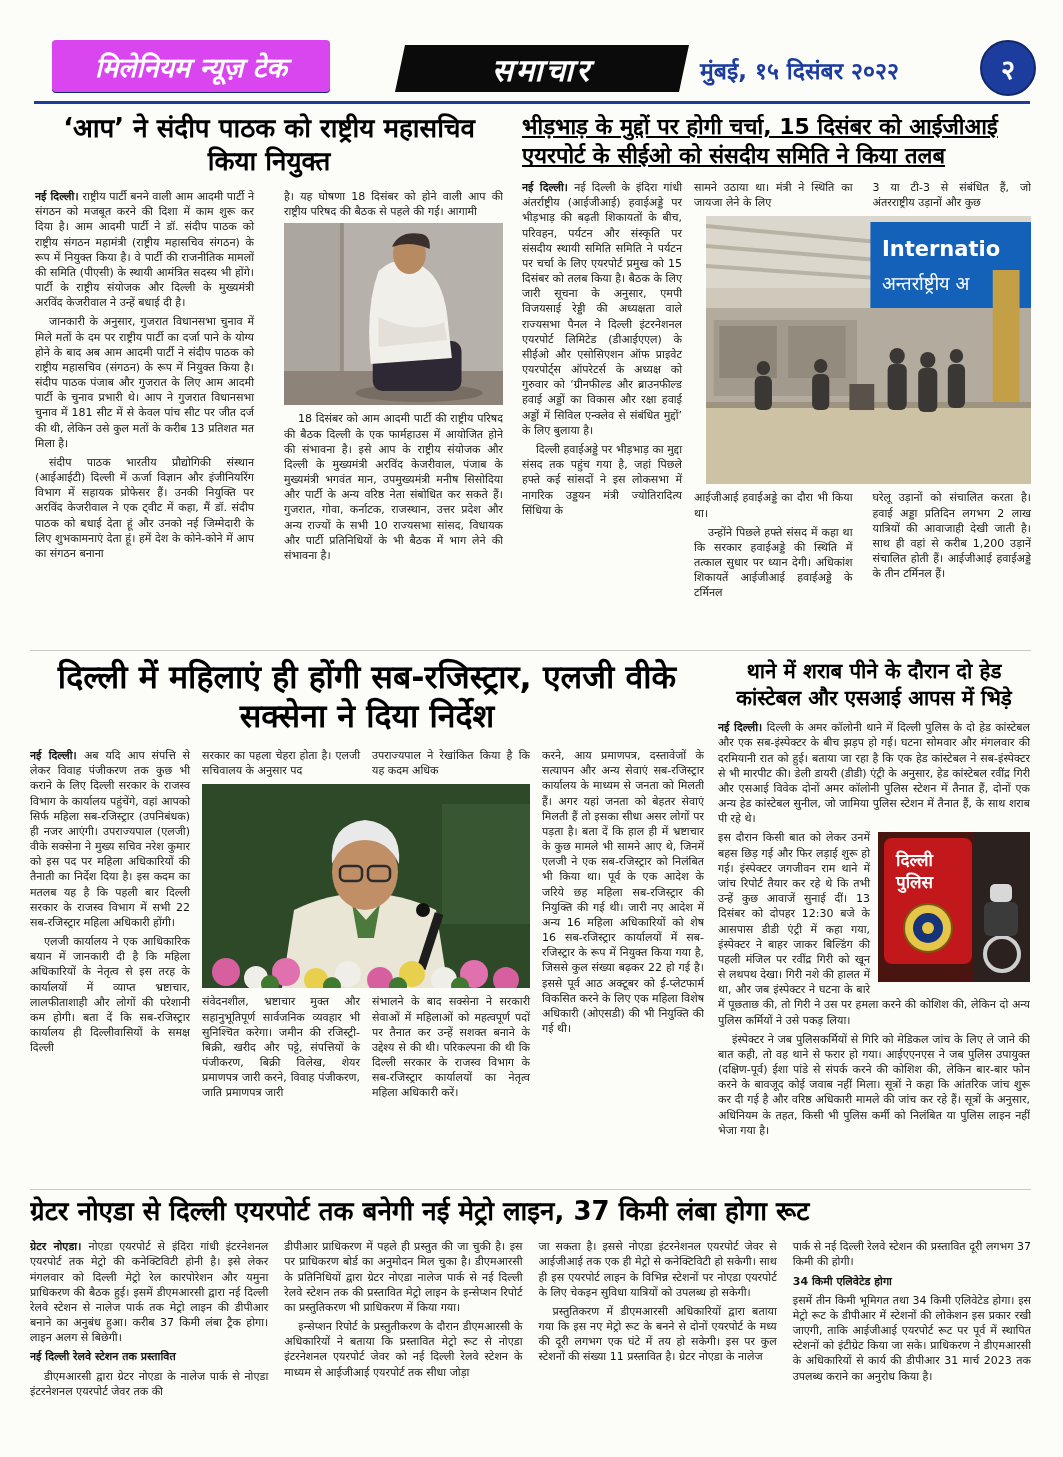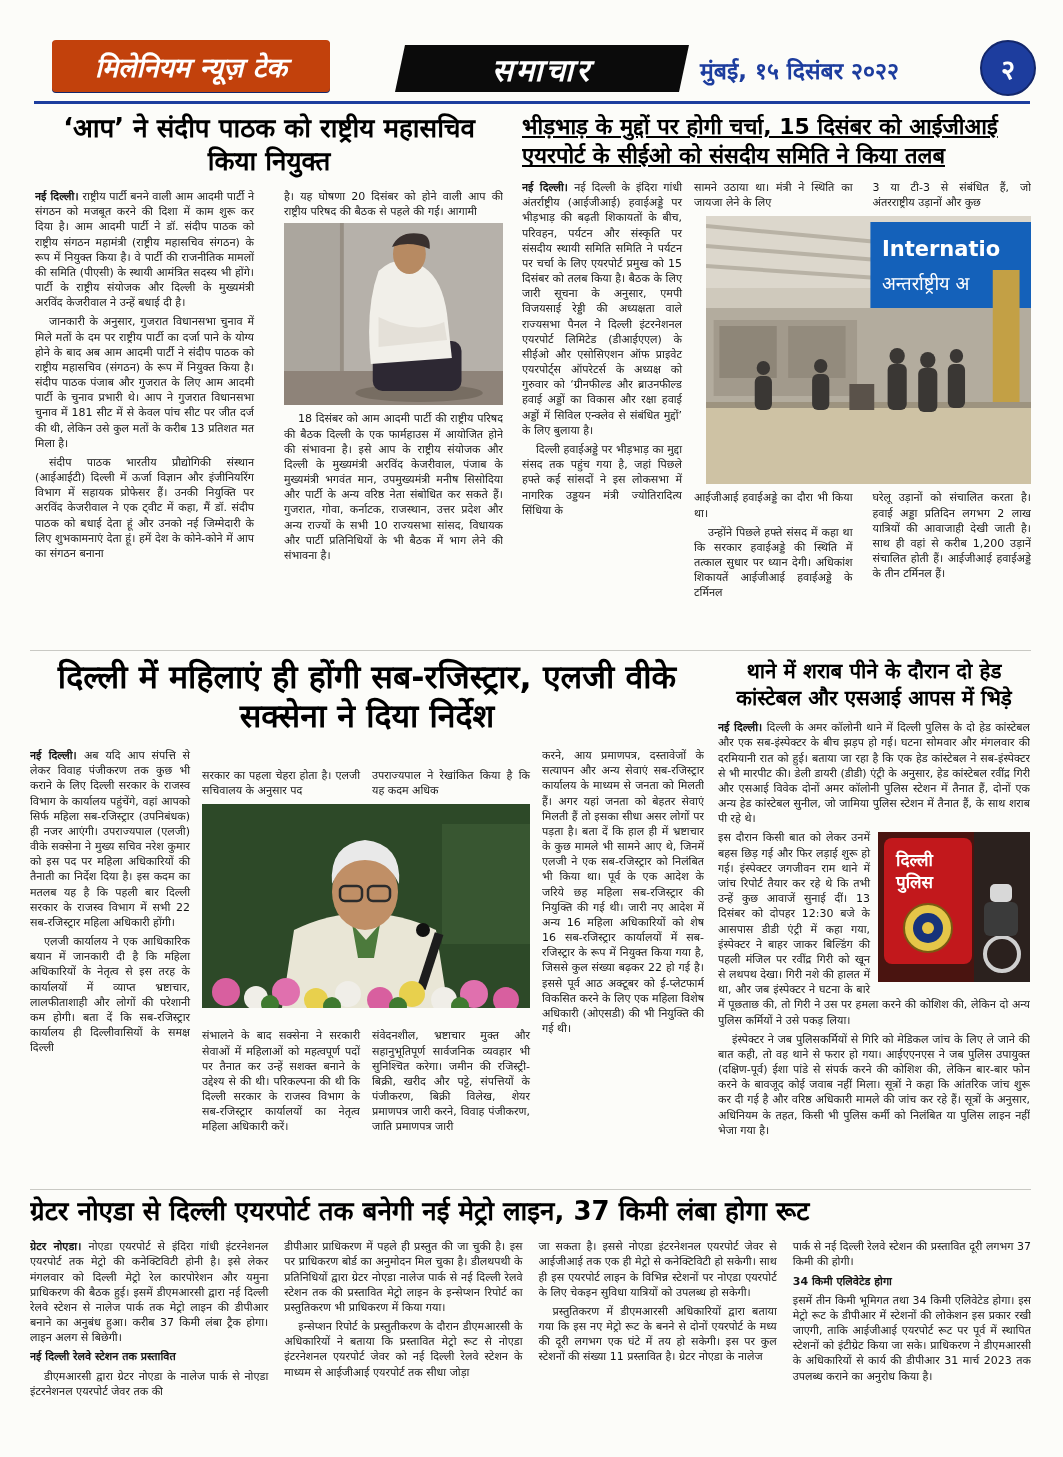--- a/index.html
+++ b/index.html
@@ -10,21 +10,21 @@
   }
   .abs{position:absolute;}
   p{margin:0 0 4px 0;}
   .body-text p{font-size:11px;line-height:1.38;text-align:justify;}
   .ind{text-indent:14px;}
   strong.dl{font-weight:700;}
   h1{margin:0;color:#000;font-weight:700;}
 
   
   .masthead{
-    left:52px;top:40px;width:278px;height:52px;background:#c2410c;color:#fff;
+    left:52px;top:40px;width:278px;height:52px;background:#d946ef;color:#fff;
     display:flex;align-items:center;justify-content:center;border-radius:4px;
     font-size:27px;font-weight:700;font-style:italic;white-space:nowrap;
     box-shadow:0 1px 0 #13276b;
   }
   .section-banner{
     left:400px;top:45px;width:284px;height:47px;background:#0b0b0b;
     transform:skewX(-12deg);display:flex;align-items:center;justify-content:center;
   }
   .section-banner span{
     transform:skewX(12deg);color:#fff;font-size:31px;font-weight:700;font-style:italic;letter-spacing:3px;
@@ -60,21 +60,21 @@
   .a2-row .col{flex:1;}
   .a2 figure{margin:2px 0 6px 0;padding-left:12px;}
 
   
   .a3{left:30px;top:658px;width:674px;height:526px;}
   .a3 h1{font-size:32px;line-height:1.22;text-align:center;}
   .a3-body{display:flex;gap:12px;margin-top:12px;}
   .a3-c1{width:160px;flex:none;}
   .a3-mid{width:328px;flex:none;}
   .a3-c4{flex:1;min-width:0;}
-  .a3-row{display:flex;gap:12px;margin-top:20px;}
+  .a3-row{display:flex;gap:12px;}
   .a3-row .col{flex:1;}
   .a3 figure{margin:2px 0 6px 0;}
 
   
   .a4{left:718px;top:658px;width:312px;height:526px;}
   .a4 h1{font-size:20.5px;line-height:1.3;text-align:center;}
   .a4 .body-text{margin-top:9px;}
   .police-fig{float:right;width:152px;height:150px;margin:2px 0 4px 8px;}
 
   
@@ -102,21 +102,21 @@
 
 <section class="abs article a1">
   <h1>‘आप’ ने संदीप पाठक को राष्ट्रीय महासचिव किया नियुक्त</h1>
   <div class="cols body-text">
     <div class="col">
       <p><strong class="dl">नई दिल्ली। </strong><span>राष्ट्रीय पार्टी बनने वाली आम आदमी पार्टी ने संगठन को मजबूत करने की दिशा में काम शुरू कर दिया है। आम आदमी पार्टी ने डॉ. संदीप पाठक को राष्ट्रीय संगठन महामंत्री (राष्ट्रीय महासचिव संगठन) के रूप में नियुक्त किया है। वे पार्टी की राजनीतिक मामलों की समिति (पीएसी) के स्थायी आमंत्रित सदस्य भी होंगे। पार्टी के राष्ट्रीय संयोजक और दिल्ली के मुख्यमंत्री अरविंद केजरीवाल ने उन्हें बधाई दी है।</span></p>
       <p class="ind">जानकारी के अनुसार, गुजरात विधानसभा चुनाव में मिले मतों के दम पर राष्ट्रीय पार्टी का दर्जा पाने के योग्य होने के बाद अब आम आदमी पार्टी ने संदीप पाठक को राष्ट्रीय महासचिव (संगठन) के रूप में नियुक्त किया है। संदीप पाठक पंजाब और गुजरात के लिए आम आदमी पार्टी के चुनाव प्रभारी थे। आप ने गुजरात विधानसभा चुनाव में 181 सीट में से केवल पांच सीट पर जीत दर्ज की थी, लेकिन उसे कुल मतों के करीब 13 प्रतिशत मत मिला है।</p>
       <p class="ind">संदीप पाठक भारतीय प्रौद्योगिकी संस्थान (आईआईटी) दिल्ली में ऊर्जा विज्ञान और इंजीनियरिंग विभाग में सहायक प्रोफेसर हैं। उनकी नियुक्ति पर अरविंद केजरीवाल ने एक ट्वीट में कहा, मैं डॉ. संदीप पाठक को बधाई देता हूं और उनको नई जिम्मेदारी के लिए शुभकामनाएं देता हूं। हमें देश के कोने-कोने में आप का संगठन बनाना</p>
     </div>
     <div class="col">
-      <p>है। यह घोषणा 20 दिसंबर को होने वाली आप की राष्ट्रीय परिषद की बैठक से पहले की गई। आगामी</p>
+      <p>है। यह घोषणा 18 दिसंबर को होने वाली आप की राष्ट्रीय परिषद की बैठक से पहले की गई। आगामी</p>
       <figure style="height:182px;">
         <svg viewBox="0 0 227 182" preserveAspectRatio="none">
           <rect width="227" height="182" fill="#b6b1aa"></rect>
           <rect x="0" y="0" width="60" height="182" fill="#aba69e"></rect>
           <rect x="58" y="0" width="4" height="182" fill="#978f84"></rect>
           <rect y="148" width="227" height="34" fill="#8e8379"></rect>
           <ellipse cx="140" cy="170" rx="66" ry="9" fill="#776d62"></ellipse>
           <rect x="92" y="118" width="92" height="50" rx="10" fill="#2d2833"></rect>
           <path d="M98 48 q22 -20 48 -3 q18 12 23 46 l5 44 -84 6 q-6 -56 8 -93 z" fill="#f1efe9"></path>
           <path d="M98 94 q38 18 68 5 l3 18 -71 7 z" fill="#e4e0d8"></path>
@@ -232,24 +232,24 @@
               <circle cx="304" cy="196" r="13" fill="#d85f9f"></circle>
             <circle cx="68" cy="200" r="9" fill="#3f7a30"></circle>
               <circle cx="130" cy="202" r="9" fill="#3f7a30"></circle>
             <circle cx="196" cy="202" r="9" fill="#3f7a30"></circle>
               <circle cx="258" cy="202" r="9" fill="#3f7a30"></circle>
           </g>
         </svg>
       </figure>
       <div class="a3-row">
         <div class="col">
+            <p>संवेदनशील, भ्रष्टाचार मुक्त और सहानुभूतिपूर्ण सार्वजनिक व्यवहार भी सुनिश्चित करेगा। जमीन की रजिस्ट्री-बिक्री, खरीद और पट्टे, संपत्तियों के पंजीकरण, बिक्री विलेख, शेयर प्रमाणपत्र जारी करने, विवाह पंजीकरण, जाति प्रमाणपत्र जारी</p>
+          </div>
+        <div class="col">
             <p>संभालने के बाद सक्सेना ने सरकारी सेवाओं में महिलाओं को महत्वपूर्ण पदों पर तैनात कर उन्हें सशक्त बनाने के उद्देश्य से की थी। परिकल्पना की थी कि दिल्ली सरकार के राजस्व विभाग के सब-रजिस्ट्रार कार्यालयों का नेतृत्व महिला अधिकारी करें।</p>
-          </div>
-        <div class="col">
-            <p>संवेदनशील, भ्रष्टाचार मुक्त और सहानुभूतिपूर्ण सार्वजनिक व्यवहार भी सुनिश्चित करेगा। जमीन की रजिस्ट्री-बिक्री, खरीद और पट्टे, संपत्तियों के पंजीकरण, बिक्री विलेख, शेयर प्रमाणपत्र जारी करने, विवाह पंजीकरण, जाति प्रमाणपत्र जारी</p>
           </div>
       </div>
     </div>
     <div class="a3-c4">
       <p>करने, आय प्रमाणपत्र, दस्तावेजों के सत्यापन और अन्य सेवाएं सब-रजिस्ट्रार कार्यालय के माध्यम से जनता को मिलती हैं। अगर यहां जनता को बेहतर सेवाएं मिलती हैं तो इसका सीधा असर लोगों पर पड़ता है। बता दें कि हाल ही में भ्रष्टाचार के कुछ मामले भी सामने आए थे, जिनमें एलजी ने एक सब-रजिस्ट्रार को निलंबित भी किया था। पूर्व के एक आदेश के जरिये छह महिला सब-रजिस्ट्रार की नियुक्ति की गई थी। जारी नए आदेश में अन्य 16 महिला अधिकारियों को शेष 16 सब-रजिस्ट्रार कार्यालयों में सब-रजिस्ट्रार के रूप में नियुक्त किया गया है, जिससे कुल संख्या बढ़कर 22 हो गई है। इससे पूर्व आठ अक्टूबर को ई-प्लेटफार्म विकसित करने के लिए एक महिला विशेष अधिकारी (ओएसडी) की भी नियुक्ति की गई थी।</p>
     </div>
   </div>
 </section>
 
 <section class="abs article a4">
@@ -282,21 +282,21 @@
 
 <section class="abs article a5">
   <h1>ग्रेटर नोएडा से दिल्ली एयरपोर्ट तक बनेगी नई मेट्रो लाइन, 37 किमी लंबा होगा रूट</h1>
   <div class="a5-cols body-text">
     <div class="col">
       <p><strong class="dl">ग्रेटर नोएडा। </strong><span>नोएडा एयरपोर्ट से इंदिरा गांधी इंटरनेशनल एयरपोर्ट तक मेट्रो की कनेक्टिविटी होनी है। इसे लेकर मंगलवार को दिल्ली मेट्रो रेल कारपोरेशन और यमुना प्राधिकरण की बैठक हुई। इसमें डीएमआरसी द्वारा नई दिल्ली रेलवे स्टेशन से नालेज पार्क तक मेट्रो लाइन की डीपीआर बनाने का अनुबंध हुआ। करीब 37 किमी लंबा ट्रैक होगा। लाइन अलग से बिछेगी।</span></p>
       <p class="subhead">नई दिल्ली रेलवे स्टेशन तक प्रस्तावित</p>
       <p class="ind">डीएमआरसी द्वारा ग्रेटर नोएडा के नालेज पार्क से नोएडा इंटरनेशनल एयरपोर्ट जेवर तक की</p>
     </div>
     <div class="col">
-      <p>डीपीआर प्राधिकरण में पहले ही प्रस्तुत की जा चुकी है। इस पर प्राधिकरण बोर्ड का अनुमोदन मिल चुका है। डीलथपथी के प्रतिनिधियों द्वारा ग्रेटर नोएडा नालेज पार्क से नई दिल्ली रेलवे स्टेशन तक की प्रस्तावित मेट्रो लाइन के इन्सेप्शन रिपोर्ट का प्रस्तुतिकरण भी प्राधिकरण में किया गया।</p>
+      <p>डीपीआर प्राधिकरण में पहले ही प्रस्तुत की जा चुकी है। इस पर प्राधिकरण बोर्ड का अनुमोदन मिल चुका है। डीएमआरसी के प्रतिनिधियों द्वारा ग्रेटर नोएडा नालेज पार्क से नई दिल्ली रेलवे स्टेशन तक की प्रस्तावित मेट्रो लाइन के इन्सेप्शन रिपोर्ट का प्रस्तुतिकरण भी प्राधिकरण में किया गया।</p>
       <p class="ind">इन्सेप्शन रिपोर्ट के प्रस्तुतीकरण के दौरान डीएमआरसी के अधिकारियों ने बताया कि प्रस्तावित मेट्रो रूट से नोएडा इंटरनेशनल एयरपोर्ट जेवर को नई दिल्ली रेलवे स्टेशन के माध्यम से आईजीआई एयरपोर्ट तक सीधा जोड़ा</p>
     </div>
     <div class="col">
       <p>जा सकता है। इससे नोएडा इंटरनेशनल एयरपोर्ट जेवर से आईजीआई तक एक ही मेट्रो से कनेक्टिविटी हो सकेगी। साथ ही इस एयरपोर्ट लाइन के विभिन्न स्टेशनों पर नोएडा एयरपोर्ट के लिए चेकइन सुविधा यात्रियों को उपलब्ध हो सकेगी।</p>
       <p class="ind">प्रस्तुतिकरण में डीएमआरसी अधिकारियों द्वारा बताया गया कि इस नए मेट्रो रूट के बनने से दोनों एयरपोर्ट के मध्य की दूरी लगभग एक घंटे में तय हो सकेगी। इस पर कुल स्टेशनों की संख्या 11 प्रस्तावित है। ग्रेटर नोएडा के नालेज</p>
     </div>
     <div class="col">
       <p>पार्क से नई दिल्ली रेलवे स्टेशन की प्रस्तावित दूरी लगभग 37 किमी की होगी।</p>
       <p class="subhead">34 किमी एलिवेटेड होगा</p>
       <p>इसमें तीन किमी भूमिगत तथा 34 किमी एलिवेटेड होगा। इस मेट्रो रूट के डीपीआर में स्टेशनों की लोकेशन इस प्रकार रखी जाएगी, ताकि आईजीआई एयरपोर्ट रूट पर पूर्व में स्थापित स्टेशनों को इंटीग्रेट किया जा सके। प्राधिकरण ने डीएमआरसी के अधिकारियों से कार्य की डीपीआर 31 मार्च 2023 तक उपलब्ध कराने का अनुरोध किया है।</p>

